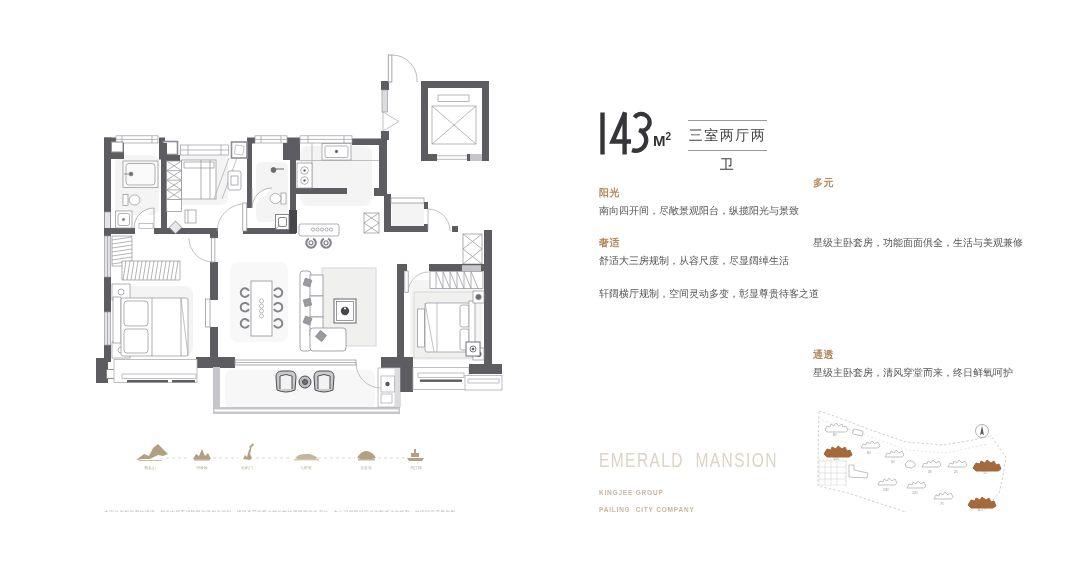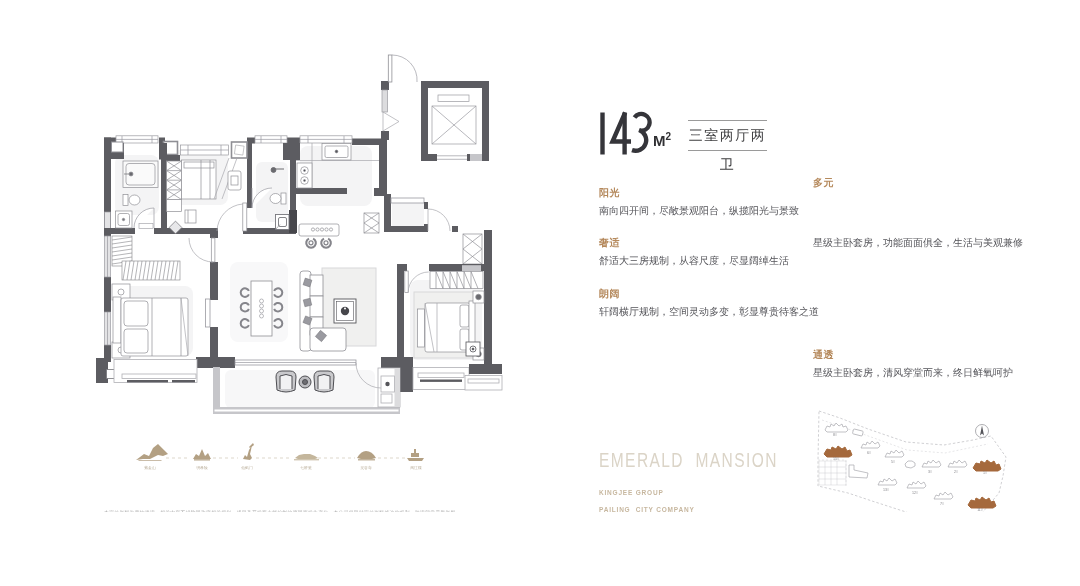--- a/index.html
+++ b/index.html
@@ -529,21 +529,20 @@
 <div class="abs feat" style="left:599px;top:236px;">
 <h4>奢适</h4>
 <p>舒适大三房规制，从容尺度，尽显阔绰生活</p>
 </div>
 
 <div class="abs feat" style="left:813px;top:236px;">
 <p>星级主卧套房，功能面面俱全，生活与美观兼修</p>
 </div>
 
 <div class="abs feat" style="left:599px;top:287px;">
-<h4>朗阔</h4>
 <p>轩阔横厅规制，空间灵动多变，彰显尊贵待客之道</p>
 </div>
 
 <div class="abs feat" style="left:813px;top:304px;margin-top:44px;">
 <h4>通透</h4>
 <p>星级主卧套房，清风穿堂而来，终日鲜氧呵护</p>
 </div>
 
 <svg id="landmarks" class="abs" style="left:0;top:430px" width="560" height="50" viewBox="0 0 560 50">
 <g>

